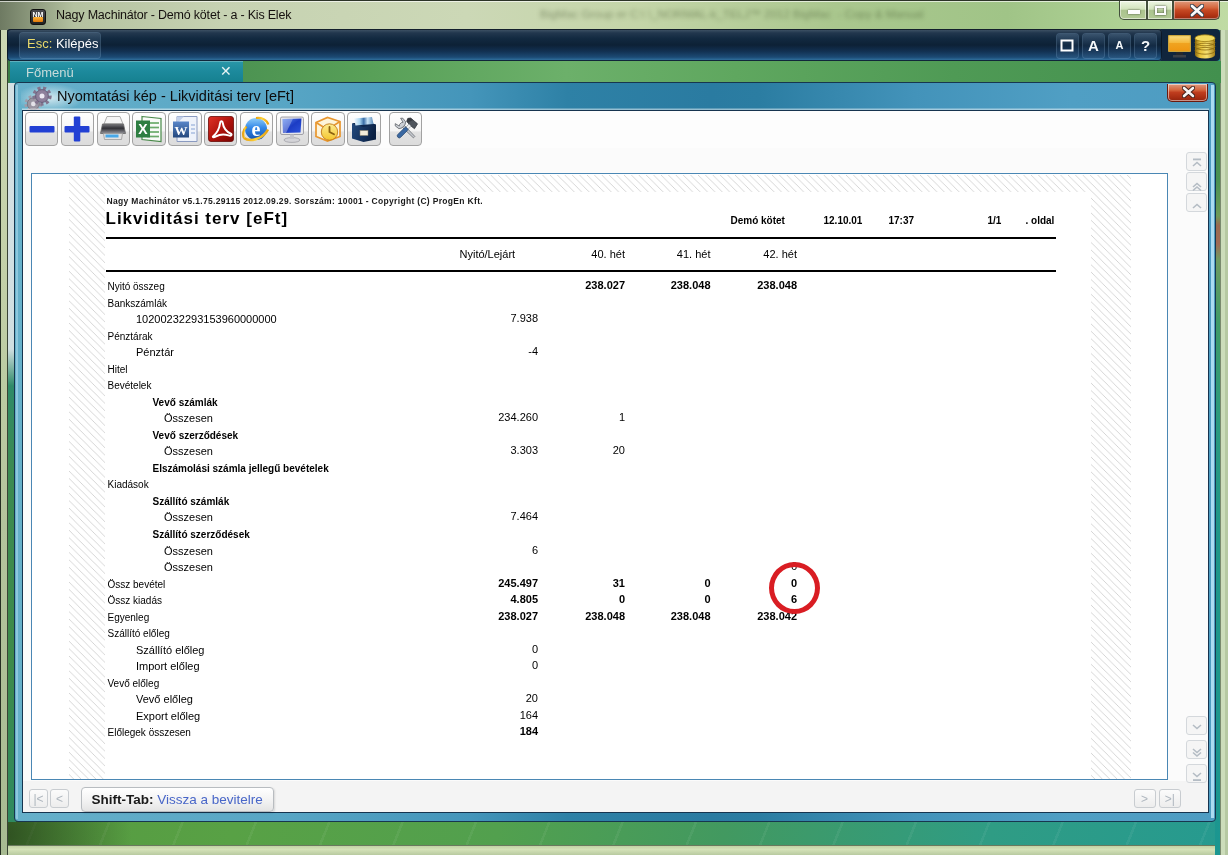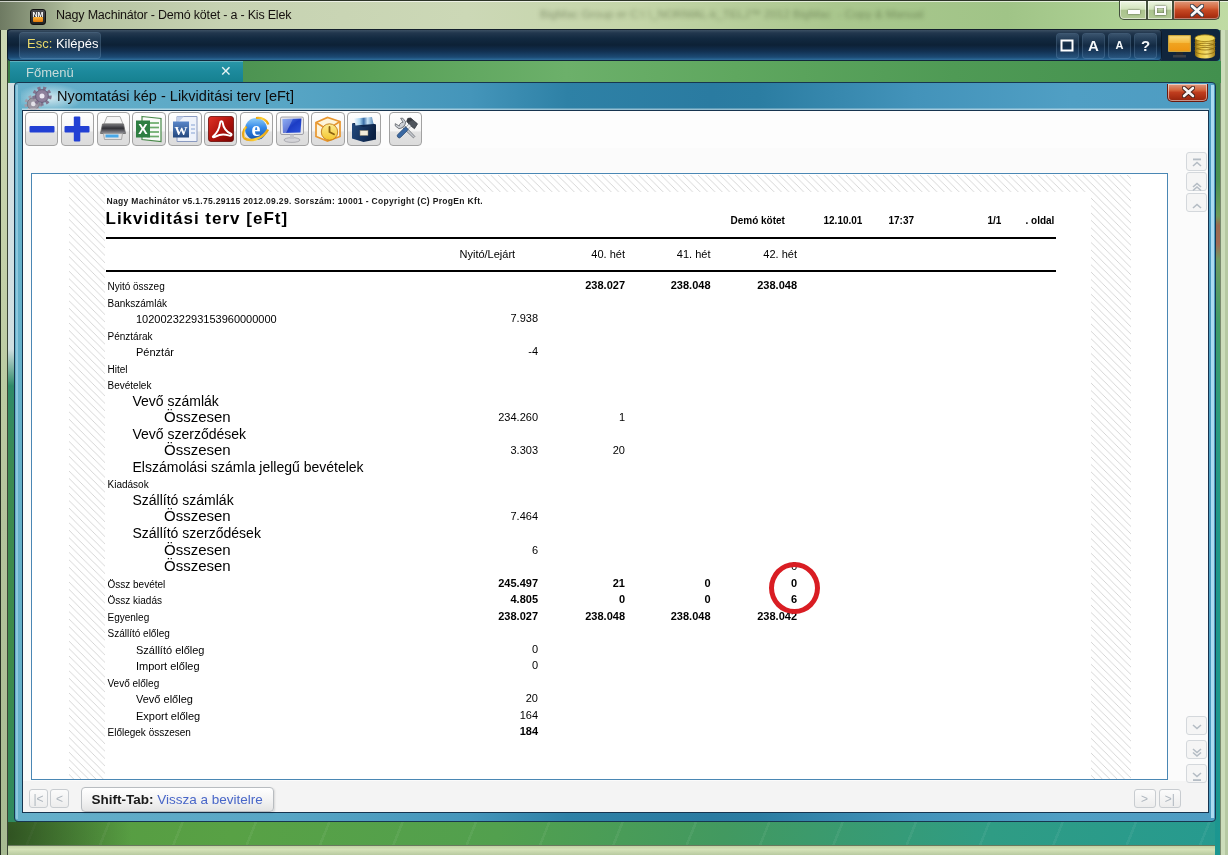--- a/index.html
+++ b/index.html
@@ -82,23 +82,23 @@
 .rep{position:absolute;color:#000}
 #copyr{left:75px;top:22.5px;font-size:8.5px;font-weight:bold;color:#1a1a1a;letter-spacing:0.32px}
 #rtitle{left:74px;top:35px;font-size:17px;font-weight:bold;letter-spacing:1px}
 .hline{position:absolute;left:74px;width:950px;height:2px;background:#000}
 #hl1{top:63px}#hl2{top:96px}
 
 #rows{position:absolute;left:73px;top:103.5px;width:700px}
 .r{position:relative;height:16.54px;line-height:16.54px;white-space:nowrap}
 .r span{display:inline-block}
 .l0{margin-left:3px;font-weight:normal;font-size:10px}
-.l1{margin-left:28px;font-weight:normal;font-size:14px}
+.l1{margin-left:48px;font-weight:bold;font-size:10px}
 .l1r{margin-left:31.5px;font-size:11px}
-.l2r{margin-left:59.5px;font-size:15px}
+.l2r{margin-left:59.5px;font-size:11px}
 .c{position:absolute;top:0;left:0;text-align:right;font-size:11px}
 .cb{font-weight:bold}
 .c1{width:433.5px}.c2{width:520.5px}.c3{width:606px}.c4{width:692.5px}
 
 #thdr{position:absolute;left:73px;top:72px;width:700px;height:16px;line-height:16px}
 #thdr .c{font-size:11px;font-weight:normal}
 #nylj{position:absolute;left:355px;top:0;font-size:11px}
 
 .rh{position:absolute;top:41.5px;font-size:10px;font-weight:bold;color:#000}
 
@@ -417,21 +417,21 @@
 <div class="r"><span class="l2r">Összesen</span><span class="c c1">234.260</span><span class="c c2">1</span></div>
 <div class="r"><span class="l1">Vevő szerződések</span></div>
 <div class="r"><span class="l2r">Összesen</span><span class="c c1">3.303</span><span class="c c2">20</span></div>
 <div class="r"><span class="l1">Elszámolási számla jellegű bevételek</span></div>
 <div class="r"><span class="l0">Kiadások</span></div>
 <div class="r"><span class="l1">Szállító számlák</span></div>
 <div class="r"><span class="l2r">Összesen</span><span class="c c1">7.464</span></div>
 <div class="r"><span class="l1">Szállító szerződések</span></div>
 <div class="r"><span class="l2r">Összesen</span><span class="c c1">6</span></div>
 <div class="r"><span class="l2r">Összesen</span><span class="c c4">6</span></div>
-<div class="r"><span class="l0">Össz bevétel</span><span class="c c1 cb">245.497</span><span class="c c2 cb">21</span><span class="c c3 cb">0</span><span class="c c4 cb">0</span></div>
+<div class="r"><span class="l0">Össz bevétel</span><span class="c c1 cb">245.497</span><span class="c c2 cb">31</span><span class="c c3 cb">0</span><span class="c c4 cb">0</span></div>
 <div class="r"><span class="l0">Össz kiadás</span><span class="c c1 cb">4.805</span><span class="c c2 cb">0</span><span class="c c3 cb">0</span><span class="c c4 cb">6</span></div>
 <div class="r"><span class="l0">Egyenleg</span><span class="c c1 cb">238.027</span><span class="c c2 cb">238.048</span><span class="c c3 cb">238.048</span><span class="c c4 cb">238.042</span></div>
 <div class="r"><span class="l0">Szállító előleg</span></div>
 <div class="r"><span class="l1r">Szállító előleg</span><span class="c c1">0</span></div>
 <div class="r"><span class="l1r">Import előleg</span><span class="c c1">0</span></div>
 <div class="r"><span class="l0">Vevő előleg</span></div>
 <div class="r"><span class="l1r">Vevő előleg</span><span class="c c1">20</span></div>
 <div class="r"><span class="l1r">Export előleg</span><span class="c c1">164</span></div>
 <div class="r"><span class="l0">Előlegek összesen</span><span class="c c1 cb">184</span></div>
             </div>

